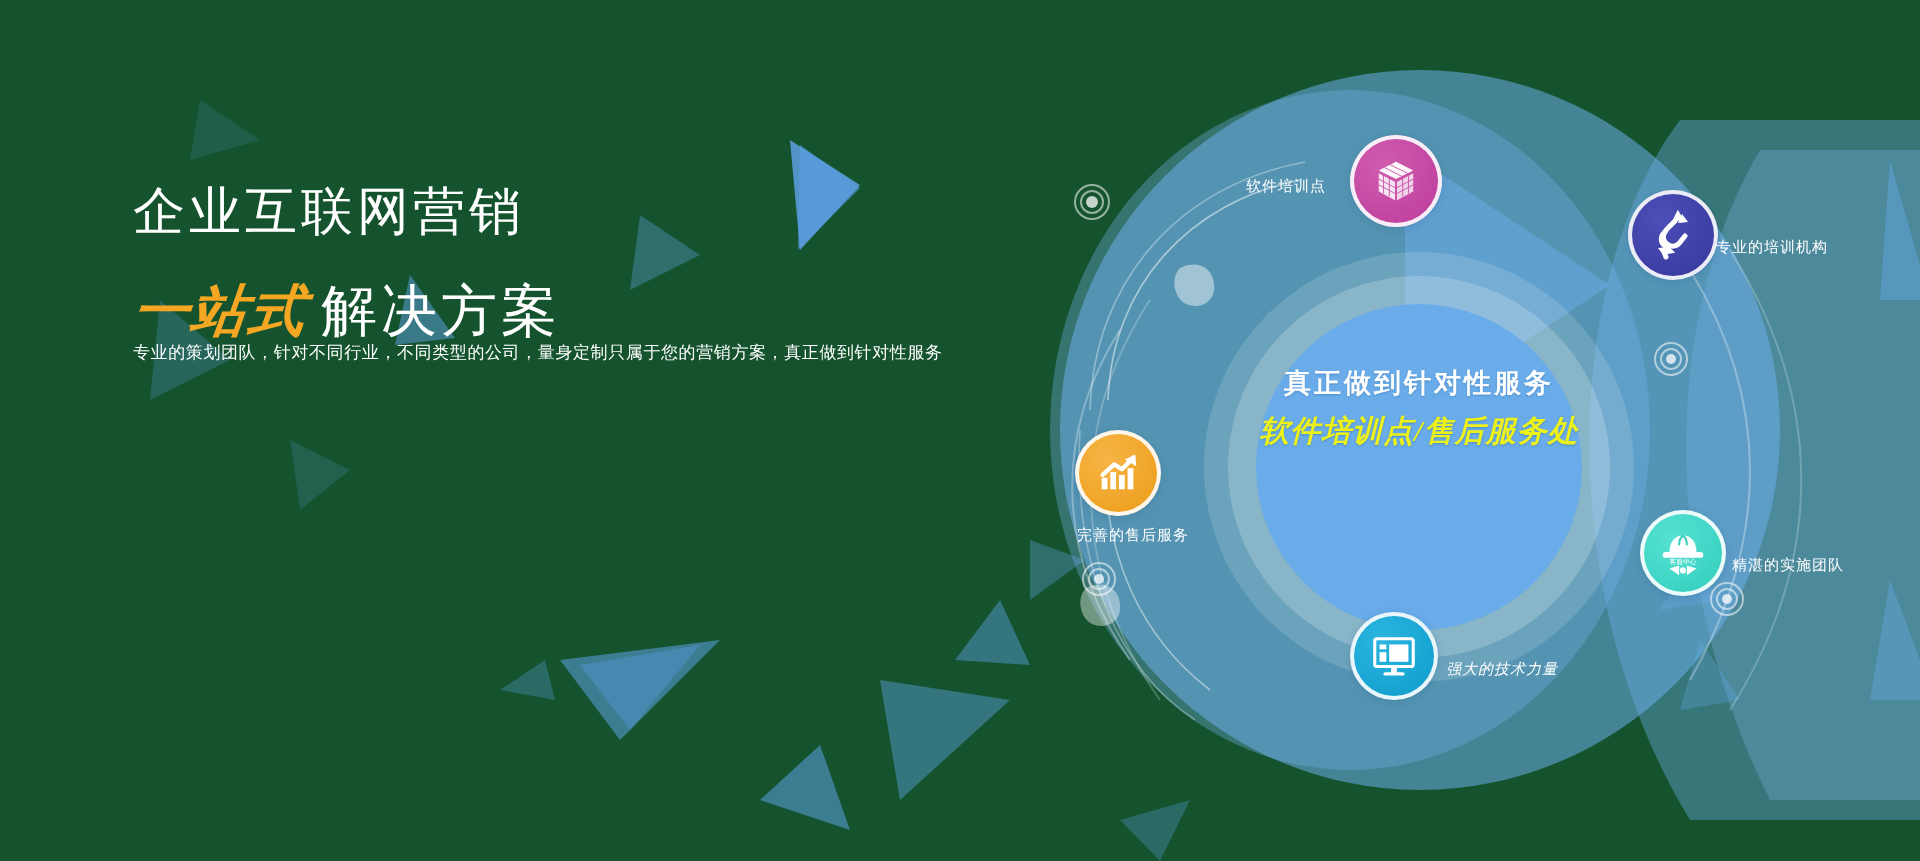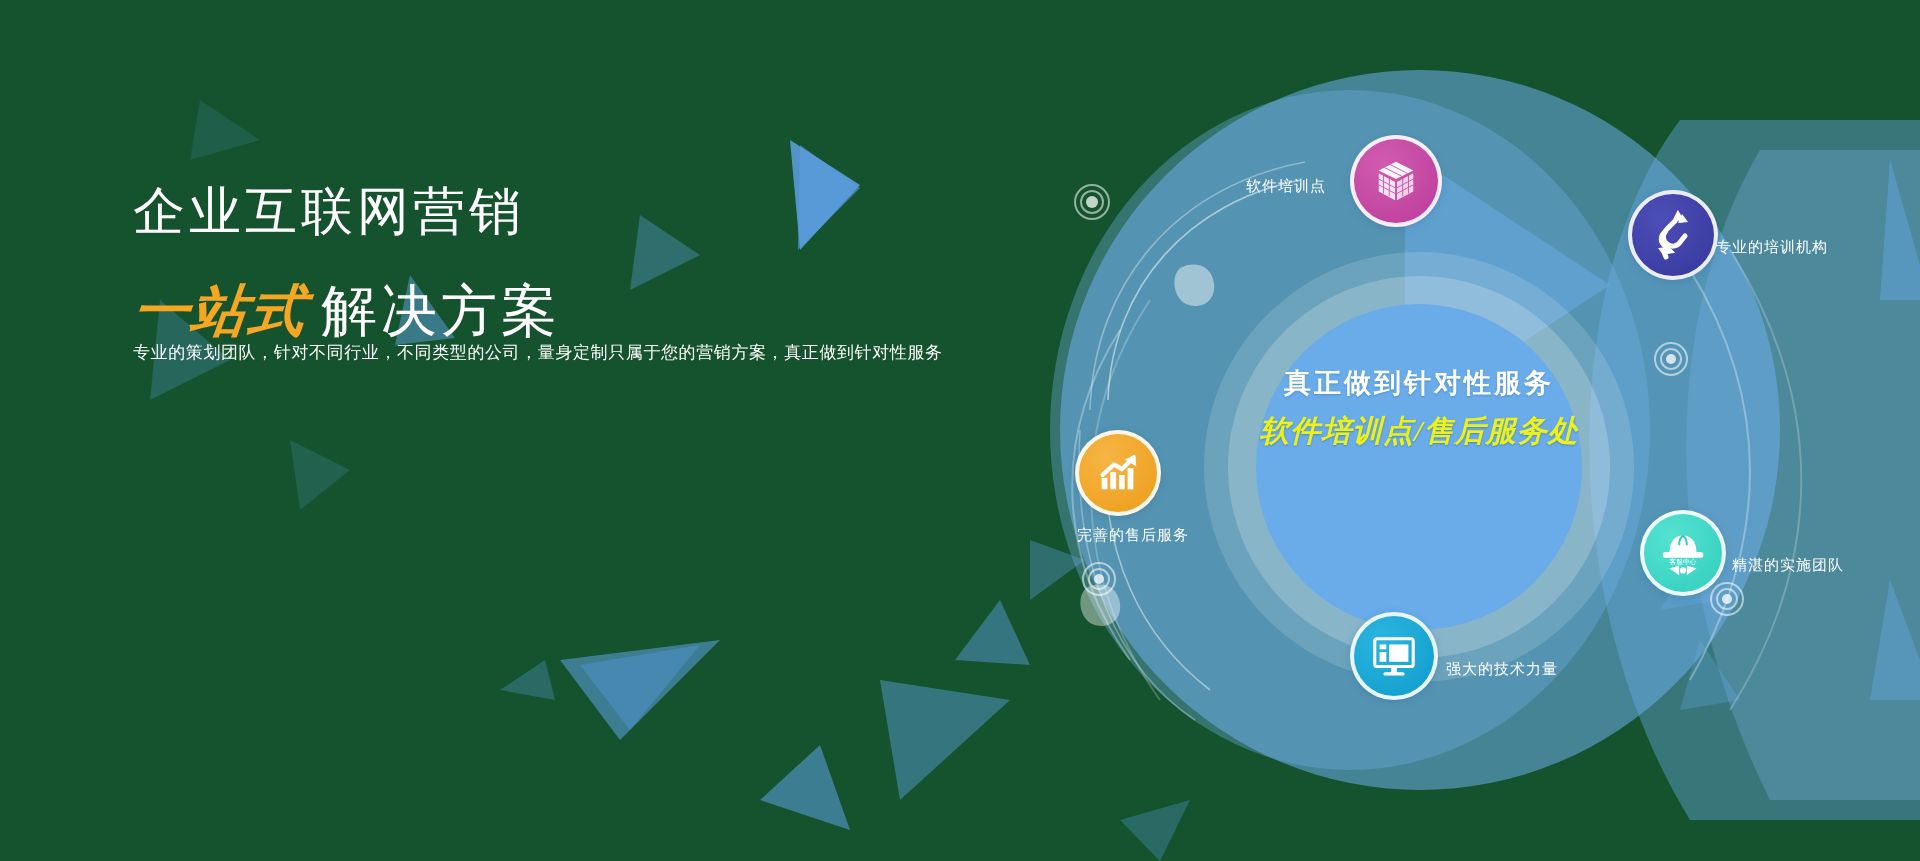--- a/index.html
+++ b/index.html
@@ -292,21 +292,21 @@
       <div class="node-circle" style="left:0; top:0; width:88px; height:88px; background:radial-gradient(circle at 35% 30%, #2bb6e0, #0f9bcb);">
         <svg width="50" height="50" viewBox="0 0 52 52">
           <rect x="6" y="8" width="40" height="29" rx="2.5" fill="none" stroke="#ffffff" stroke-width="3.2"></rect>
           <rect x="11" y="14" width="7" height="5" fill="#ffffff"></rect>
           <rect x="11" y="22" width="7" height="10" fill="#ffffff"></rect>
           <rect x="21" y="14" width="20" height="18" fill="#ffffff"></rect>
           <rect x="23" y="37" width="6" height="7" fill="#ffffff"></rect>
           <rect x="15" y="43" width="22" height="3.4" rx="1.7" fill="#ffffff"></rect>
         </svg>
       </div>
-      <div class="node-label" style="left:96px; top:48px;">强大的技术力量</div>
+      <div class="node-label" style="left:96px; top:48px;font-style:italic;">强大的技术力量</div>
     </div>
 
     <div class="node" style="left:25px; top:320px;">
       <div class="node-circle" style="left:0; top:0; width:86px; height:86px; background:radial-gradient(circle at 35% 30%, #f7b545, #eb9c18);">
         <svg width="48" height="48" viewBox="0 0 50 50">
           <rect x="8" y="30" width="6" height="12" fill="#ffffff"></rect>
           <rect x="17" y="24" width="6" height="18" fill="#ffffff"></rect>
           <rect x="26" y="27" width="6" height="15" fill="#ffffff"></rect>
           <rect x="35" y="20" width="6" height="22" fill="#ffffff"></rect>
           <path d="M9 27 L21 16 L29 21 L41 9" stroke="#ffffff" stroke-width="4.5" fill="none" stroke-linecap="round" stroke-linejoin="round"></path>

